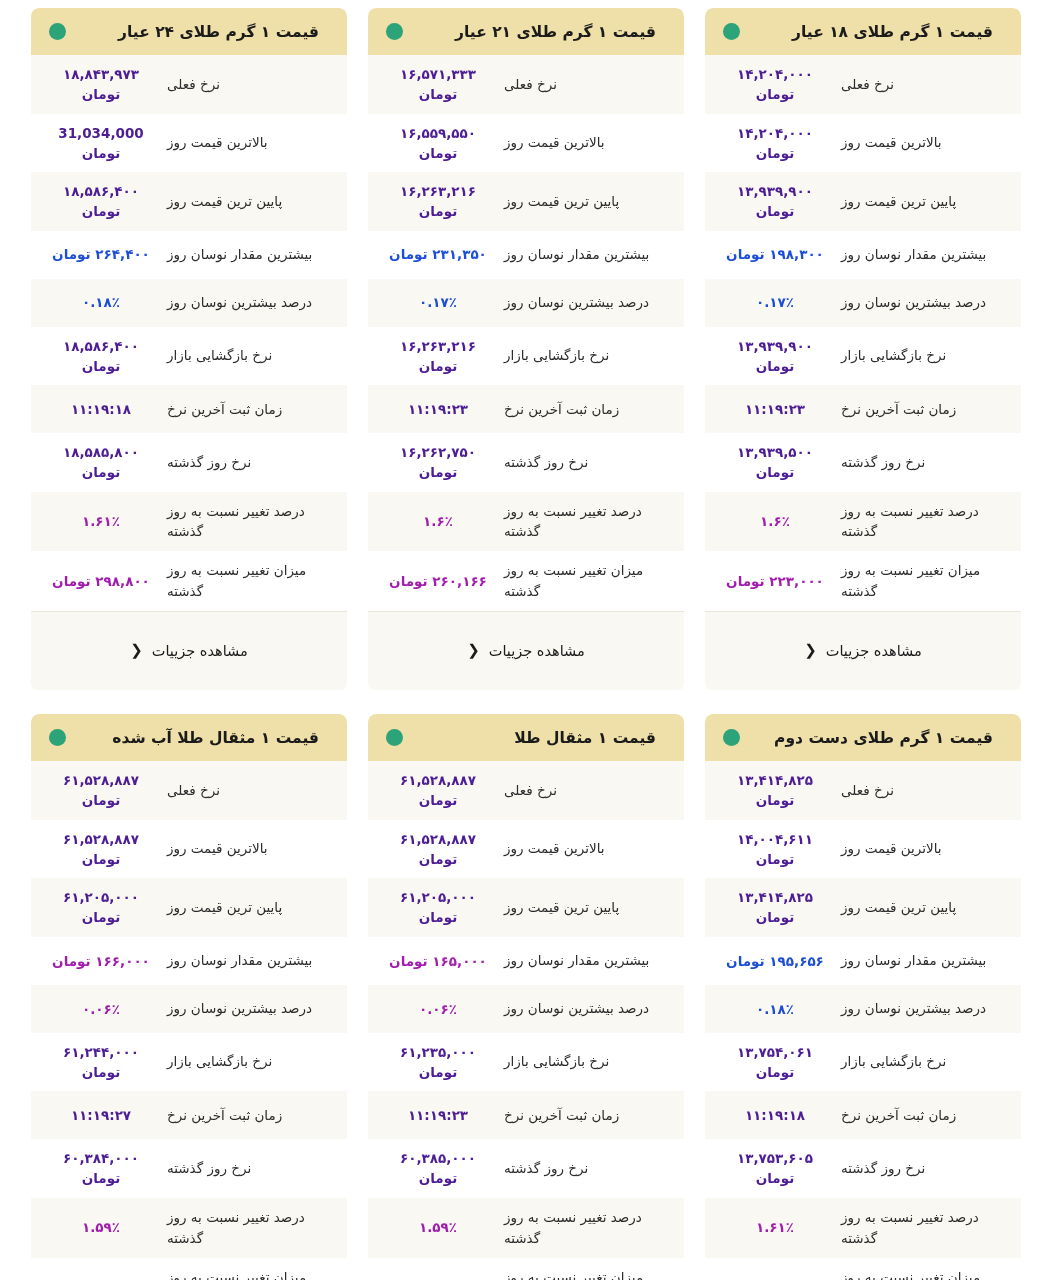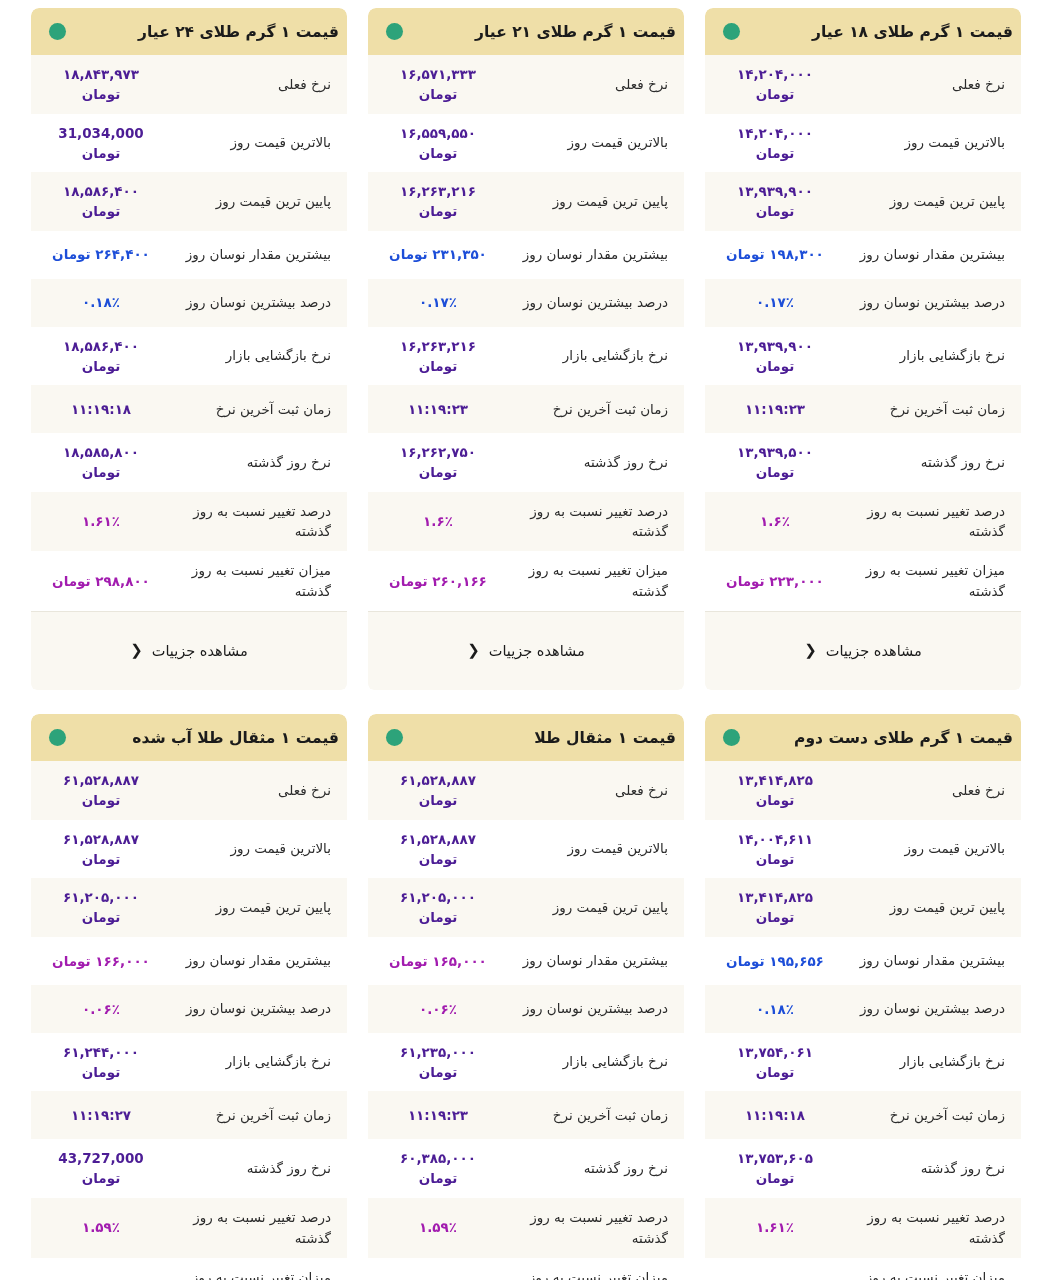--- a/index.html
+++ b/index.html
@@ -36,21 +36,21 @@
     align-self: flex-start;
   }
 
   .card-header {
     background: #efdfa8;
     border-radius: 8px 8px 0 0;
     height: 47px;
     display: flex;
     align-items: center;
     justify-content: space-between;
-    padding: 0 8px 0 18px;
+    padding: 0 28px 0 18px;
     box-sizing: border-box;
   }
 
   .card-title {
     font-size: 15.5px;
     font-weight: 700;
     color: #1b1b1b;
     letter-spacing: 0;
     white-space: nowrap;
   }
@@ -73,21 +73,21 @@
     box-sizing: border-box;
     min-height: 48px;
     background: #ffffff;
   }
   .row.alt { background: #faf8f2; }
 
   .row-label {
     font-size: 13.5px;
     color: #2b2b2b;
     line-height: 1.55;
-    text-align: right;
+    text-align: left;
     flex: 1 1 auto;
     padding-left: 10px;
     max-width: 168px;
   }
 
   .row-value {
     font-size: 13.5px;
     color: #4c1d95;
     font-weight: 700;
     line-height: 1.5;
@@ -421,21 +421,21 @@
         <div class="row">
           <div class="row-label">نرخ بازگشایی بازار</div>
           <div class="row-value plain">۶۱,۲۴۴,۰۰۰ تومان</div>
         </div>
         <div class="row alt">
           <div class="row-label">زمان ثبت آخرین نرخ</div>
           <div class="row-value plain">۱۱:۱۹:۲۷</div>
         </div>
         <div class="row">
           <div class="row-label">نرخ روز گذشته</div>
-          <div class="row-value plain">43,727,000 تومان</div>
+          <div class="row-value plain">۶۰,۳۸۴,۰۰۰ تومان</div>
         </div>
         <div class="row alt">
           <div class="row-label">درصد تغییر نسبت به روز گذشته</div>
           <div class="row-value pos">۱.۵۹٪</div>
         </div>
         <div class="row">
           <div class="row-label">میزان تغییر نسبت به روز گذشته</div>
           <div class="row-value pos">۹۶۱,۰۰۰ تومان</div>
         </div>
       </div>

